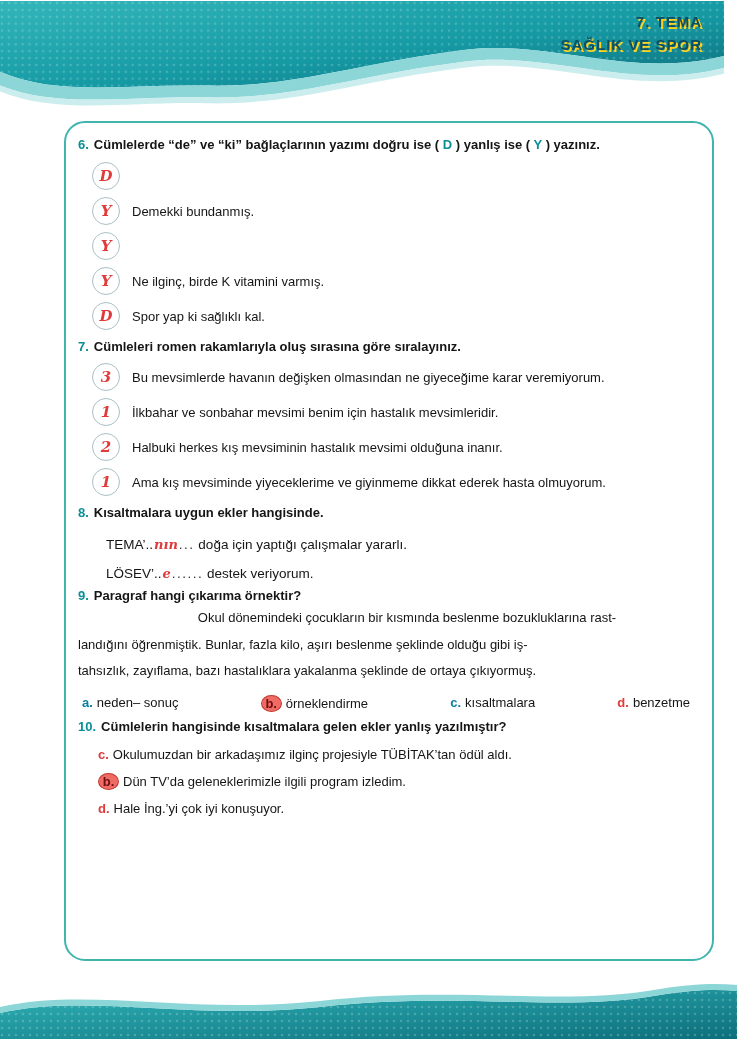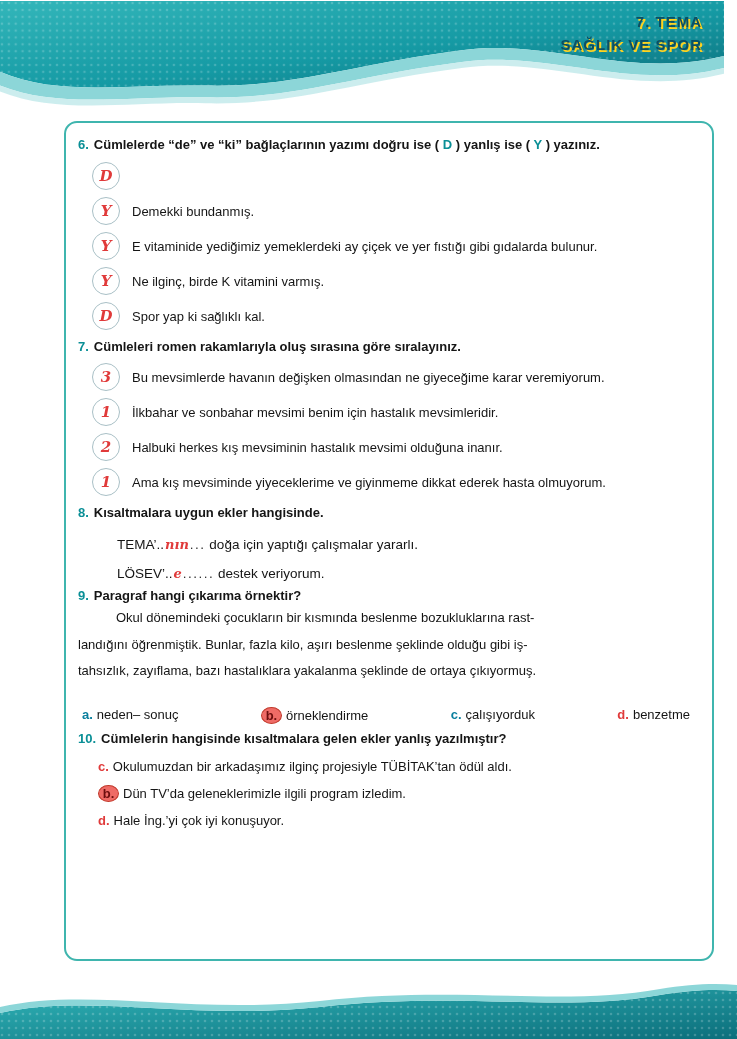--- a/index.html
+++ b/index.html
@@ -9,43 +9,43 @@
   
   .header-band { position:absolute; top:0; left:0; width:724px; height:125px; }
   .footer-band { position:absolute; bottom:0; left:0; width:737px; height:62px; }
   .header-band svg, .footer-band svg { display:block; width:100%; height:100%; }
   .header-title { position:absolute; top:11px; right:22px; text-align:right; font-weight:bold;
     font-size:15px; letter-spacing:1px; color:#0d4f63; line-height:1.5;
     text-shadow:2px 2px 0 #ffd21e; }
 
   
   .content-box { position:absolute; left:64px; top:121px; width:650px; height:840px;
-    border:2px solid #3fb5ae; border-radius:13px; background:#fff;
+    border:2px solid #3fb5ae; border-radius:21px; background:#fff;
     padding:10px 14px 24px 12px; overflow:hidden; }
 
   .q-head { font-weight:bold; font-size:13px; color:#151515; line-height:1.5; margin-top:5px; }
   .q-head.first { margin-top:2px; }
   .qnum { color:#0a8f96; margin-right:5px; }
   .accent { color:#0a8f96; }
 
   .tf-item { display:flex; align-items:flex-start; gap:12px; margin:7px 0 7px 14px; }
   .answer-circle { flex:0 0 auto; width:28px; height:28px; border:1.5px solid #a9c0c6;
     border-radius:50%; display:flex; align-items:center; justify-content:center; background:#fff; }
   .hand { font-family:"DejaVu Serif", serif; font-style:italic; font-weight:bold;
     color:#e03a3a; font-size:15px; }
   .item-text { font-size:13px; color:#151515; line-height:1.5; padding-top:5px; }
 
-  .ek-line { margin:14px 0 0 39px; font-size:13.5px; color:#151515; }
+  .ek-line { margin:14px 0 0 28px; font-size:13.5px; color:#151515; }
   .inline-hand { margin:0 1px; font-size:13px; }
   .dots { letter-spacing:1.5px; color:#333; }
 
   .para-line { font-size:13px; color:#151515; line-height:2.05; }
-  .para-line.indent { text-indent:38px; }
+  .para-line.indent { text-indent:38px;text-align:center; }
 
-  .opts-row { display:flex; justify-content:space-between; margin:22px 8px 0 4px; font-size:13px; color:#151515; }
+  .opts-row { display:flex; justify-content:space-between; margin:10px 8px 0 4px; font-size:13px; color:#151515; }
   .opt-letter { font-weight:bold; margin-right:4px; }
   .teal { color:#0a7f9e; }
   .red { color:#e03a3a; }
   .circled { display:inline-block; min-width:21px; text-align:center; background:#ef6b66;
     border:1.5px solid #c0392b; border-radius:50%; color:#6e0e0e; padding:0 2px; }
 
   .q10-opt { margin:11px 0 0 20px; font-size:13px; color:#151515; }
 </style>
 </head>
 <body>
@@ -87,21 +87,20 @@
     <div class="tf-item">
       <span class="answer-circle">
           <span class="hand">Y</span>
         </span>
       <span class="item-text">Demekki bundanmış.</span>
     </div>
     <div class="tf-item">
       <span class="answer-circle">
           <span class="hand">Y</span>
         </span>
-      <span class="item-text">E vitaminide yediğimiz yemeklerdeki ay çiçek ve yer fıstığı gibi gıdalarda bulunur.</span>
     </div>
     <div class="tf-item">
       <span class="answer-circle">
           <span class="hand">Y</span>
         </span>
       <span class="item-text">Ne ilginç, birde K vitamini varmış.</span>
     </div>
     <div class="tf-item">
       <span class="answer-circle">
           <span class="hand">D</span>
@@ -143,21 +142,21 @@
 
     <div class="q-head"><span class="qnum">9.</span><span>Paragraf hangi çıkarıma örnektir?</span></div>
 
     <div class="para-line indent">Okul dönemindeki çocukların bir kısmında beslenme bozukluklarına rast-</div>
     <div class="para-line">landığını öğrenmiştik. Bunlar, fazla kilo, aşırı beslenme şeklinde olduğu gibi iş-</div>
     <div class="para-line">tahsızlık, zayıflama, bazı hastalıklara yakalanma şeklinde de ortaya çıkıyormuş.</div>
 
     <div class="opts-row">
       <span class="opt"><span class="opt-letter teal">a.</span><span>neden– sonuç</span></span>
       <span class="opt"><span class="opt-letter circled">b.</span><span>örneklendirme</span></span>
-      <span class="opt"><span class="opt-letter teal">c.</span><span>çalışıyorduk</span></span>
+      <span class="opt"><span class="opt-letter teal">c.</span><span>kısaltmalara</span></span>
       <span class="opt"><span class="opt-letter red">d.</span><span>benzetme</span></span>
     </div>
 
     <div class="q-head"><span class="qnum">10.</span><span>Cümlelerin hangisinde kısaltmalara gelen ekler yanlış yazılmıştır?</span></div>
 
     <div class="q10-opt"><span class="opt-letter red">c.</span><span>Okulumuzdan bir arkadaşımız ilginç projesiyle TÜBİTAK’tan ödül aldı.</span></div>
     <div class="q10-opt"><span class="opt-letter circled">b.</span><span>Dün TV’da geleneklerimizle ilgili program izledim.</span></div>
     <div class="q10-opt"><span class="opt-letter red">d.</span><span>Hale İng.’yi çok iyi konuşuyor.</span></div>
 
   </div>

